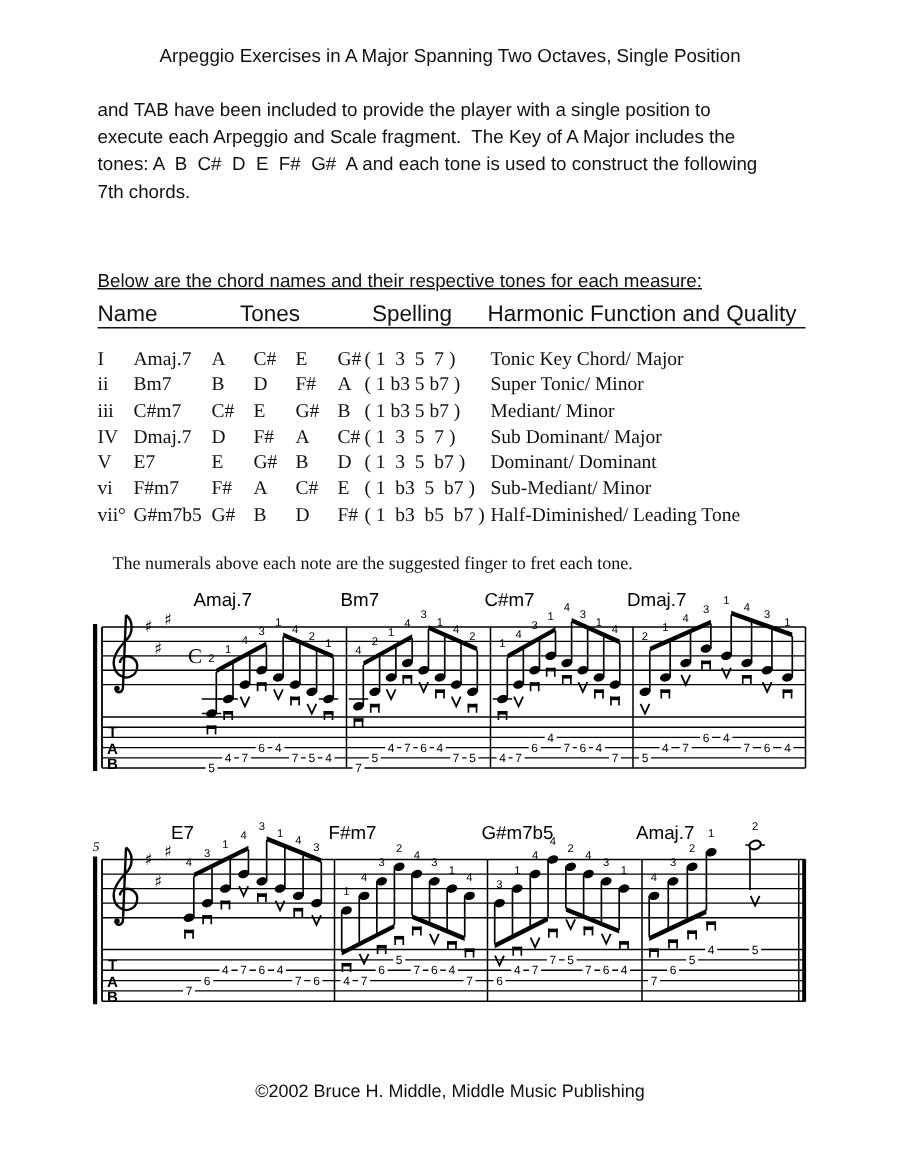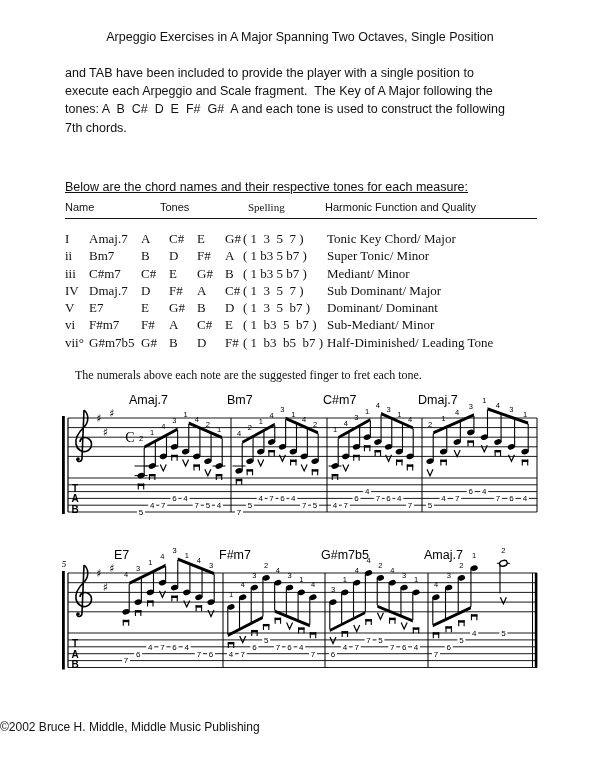--- a/index.html
+++ b/index.html
@@ -3,51 +3,51 @@
 <meta charset="utf-8">
 <style>
   html,body{margin:0;padding:0;}
   body{width:600px;height:776px;background:#fff;position:relative;overflow:hidden;
        font-family:"Liberation Sans",sans-serif;color:#111;}
   .abs{position:absolute;}
   .pre{white-space:pre;}
   .title{top:30px;left:0;width:600px;text-align:center;font-size:12.5px;}
   .intro{top:64px;left:65px;font-size:12.5px;line-height:18.2px;}
   .tintro{top:180px;left:65px;font-size:12.5px;text-decoration:underline;}
-  .thead{top:201px;left:65px;width:472px;height:17px;border-bottom:1.5px solid #151515;font-size:11px;}
+  .thead{top:201px;left:65px;width:472px;height:17px;border-bottom:1.5px solid #151515;font-size:15px;}
   .thead span{position:absolute;top:0;}
   .h-name{left:0;}
   .h-tones{left:95px;}
-  .h-spelling{left:183px;font-family:Liberation Serif, serif;}
+  .h-spelling{left:183px;}
   .h-func{left:260px;}
   .tbody{top:231px;left:65px;width:500px;font-family:"Liberation Serif",serif;font-size:13px;}
   .trow{position:relative;height:17.3px;}
   .trow span{position:absolute;top:0;white-space:pre;}
   .c-num{left:0;}
   .c-name{left:24px;}
   .c-t0{left:76px;}
   .c-t1{left:104px;}
   .c-t2{left:132px;}
   .c-t3{left:160px;}
   .c-sp{left:178px;}
   .c-fn{left:262px;}
   .fnote{top:368px;left:75px;font-size:12px;font-family:Liberation Serif, serif;}
   #sys1{top:383px;left:0;}
   #sys2{top:533px;left:0;}
-  .copyright{top:720px;left:0;width:600px;font-size:12px;}
+  .copyright{top:720px;left:0;width:600px;text-align:center;font-size:12px;}
   svg{position:absolute;}
 </style>
 </head>
 <body>
 
 <div class="abs title">Arpeggio Exercises in A Major Spanning Two Octaves, Single Position</div>
 
 <div class="abs intro">
   <div class="pre">and TAB have been included to provide the player with a single position to</div>
-  <div class="pre">execute each Arpeggio and Scale fragment.  The Key of A Major following the</div>
+  <div class="pre">execute each Arpeggio and Scale fragment.  The Key of A Major includes the</div>
   <div class="pre">tones: A  B  C#  D  E  F#  G#  A and each tone is used to construct the following</div>
   <div class="pre">7th chords.</div>
 </div>
 
 <div class="abs tintro">Below are the chord names and their respective tones for each measure:</div>
 
 <div class="abs thead">
   <span class="h-name">Name</span>
   <span class="h-tones">Tones</span>
   <span class="h-spelling">Spelling</span>

